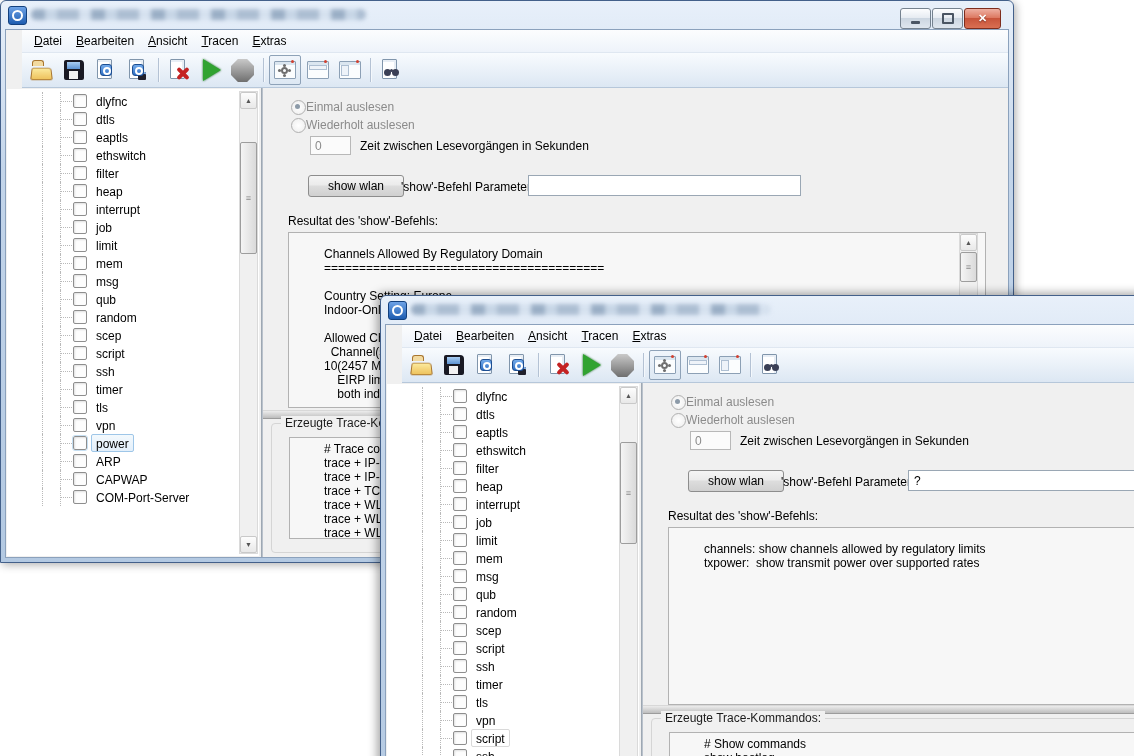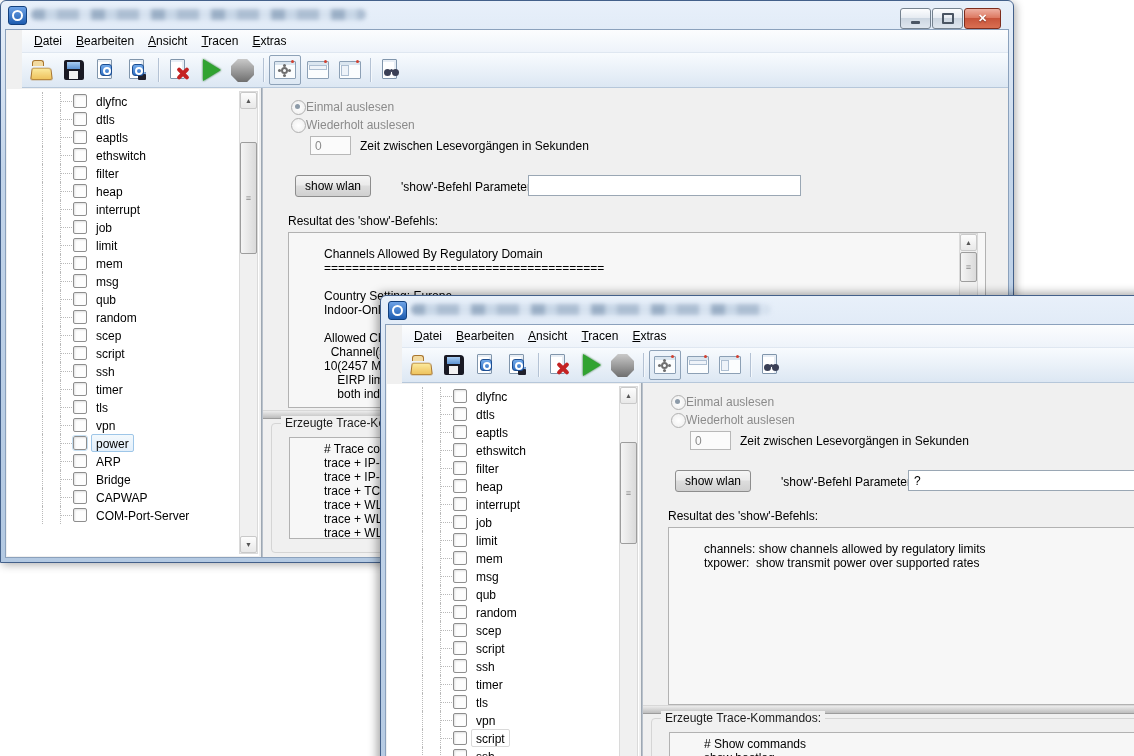--- a/index.html
+++ b/index.html
@@ -135,21 +135,21 @@
 
   
   .radio-row{position:absolute;display:flex;align-items:flex-start;color:#8b8b8b;}
   .radio{width:13px;height:13px;border:1px solid #b0b0b0;border-radius:50%;
          background:radial-gradient(#ffffff,#ececec);position:relative;}
   .radio.on::after{content:"";position:absolute;left:3px;top:3px;width:5px;height:5px;border-radius:50%;background:#8f9a a0;}
   .radio.on::after{background:#8c9aa8;}
   .numfield{position:absolute;left:47px;top:48px;width:41px;height:19px;border:1px solid #b8b8b8;
        background:#fbfbfb;color:#8b8b8b;padding:2px 4px;box-sizing:border-box;font:12px "Liberation Sans",sans-serif;}
   .num-label{position:absolute;left:97px;top:51px;color:#000;}
-  .showbtn{position:absolute;left:32px;top:87px;width:76px;height:22px;border:1px solid #8d8d8d;border-radius:3px;
+  .showbtn{position:absolute;left:45px;top:87px;width:96px;height:22px;border:1px solid #8d8d8d;border-radius:3px;
        background:linear-gradient(#f5f5f5,#ebebeb 45%,#dddddd 50%,#d0d0d0);
        font:12px "Liberation Sans",sans-serif;color:#000;}
   .param-label{position:absolute;left:138px;top:92px;}
   .param-input{position:absolute;left:265px;top:87px;width:273px;height:21px;border:1px solid #9aa7b4;
        background:#fff;padding:2px 5px;box-sizing:border-box;font:12px "Liberation Sans",sans-serif;}
   .wf .param-input{width:420px;}
   .result-label{position:absolute;left:25px;top:126px;text-align:center;}
   .resultbox{position:absolute;left:25px;top:144px;width:698px;height:176px;background:#f7f7f7;
        border:1px solid #b2b2b2;overflow:hidden;padding:14px 0 0 7px;box-sizing:border-box;}
   .wf .resultbox{width:860px;height:178px;}
@@ -510,30 +510,20 @@
               <span class="g1"></span>
               <span class="g2"></span>
               <span class="stub"></span>
 
               <span class="cbox"></span>
               <span class="item-body">
                 <span>ARP</span>
               </span>
             </div>
 
-            <div class="trow check">
-              <span class="g1"></span>
-              <span class="g2"></span>
-              <span class="stub"></span>
-
-              <span class="cbox"></span>
-              <span class="item-body">
-                <span>Bridge</span>
-              </span>
-            </div>
 
             <div class="trow check">
               <span class="g1"></span>
               <span class="g2"></span>
               <span class="stub"></span>
 
               <span class="cbox"></span>
               <span class="item-body">
                 <span>CAPWAP</span>
               </span>

